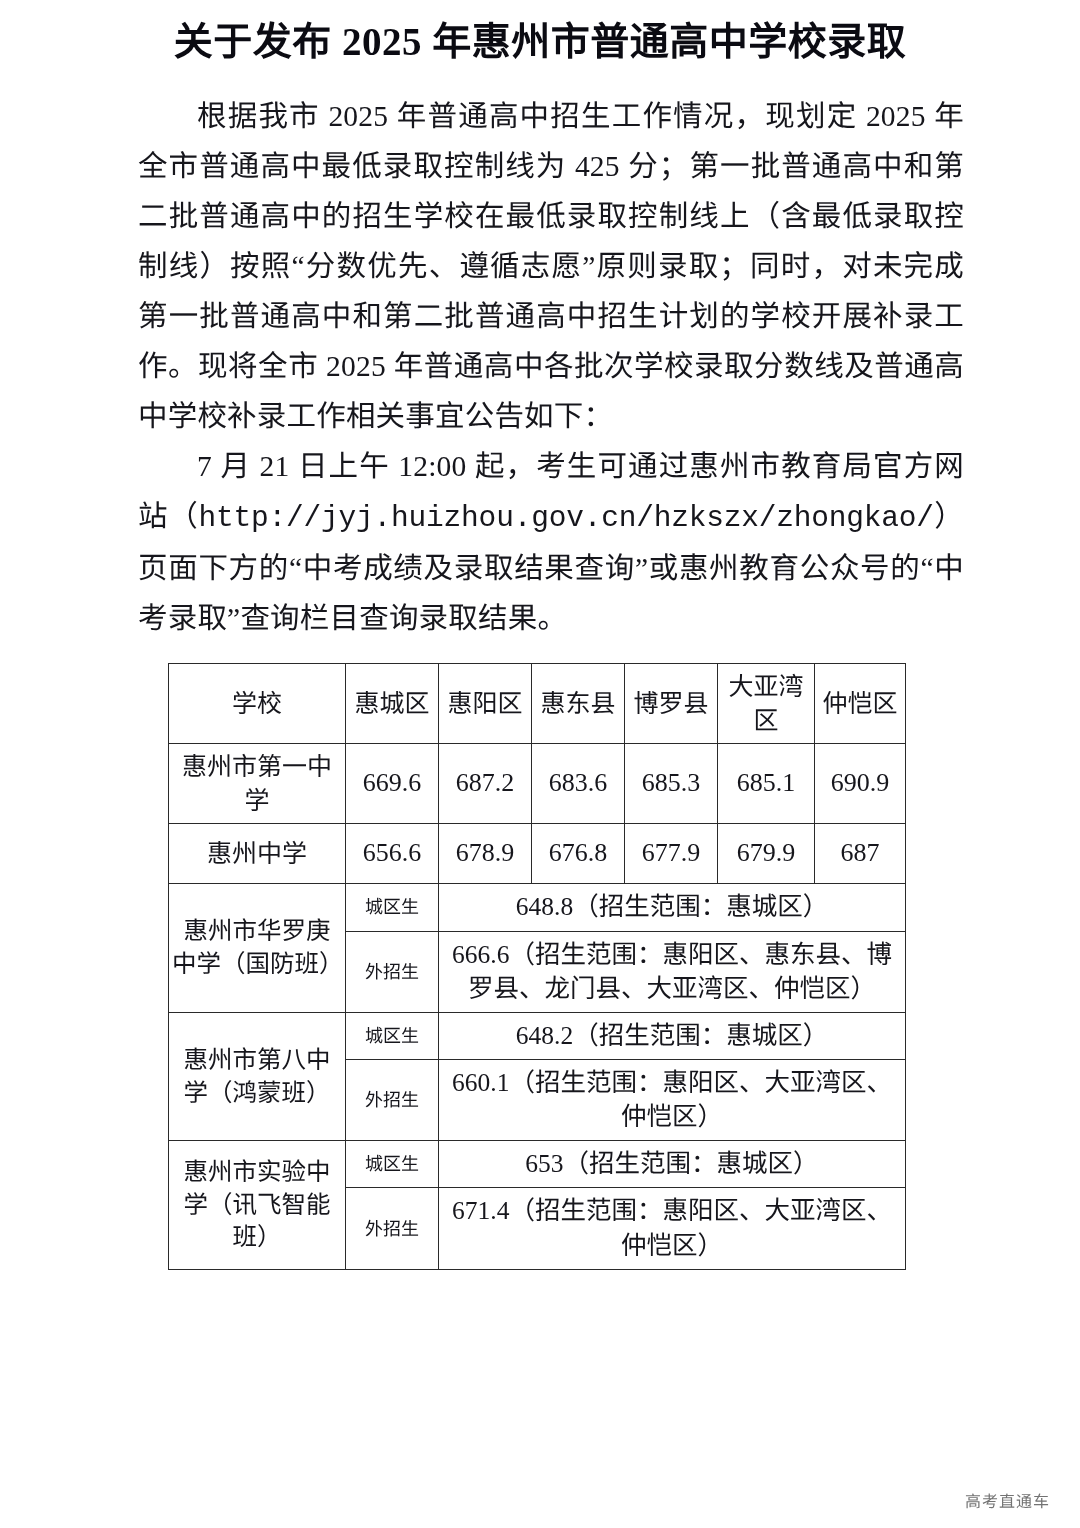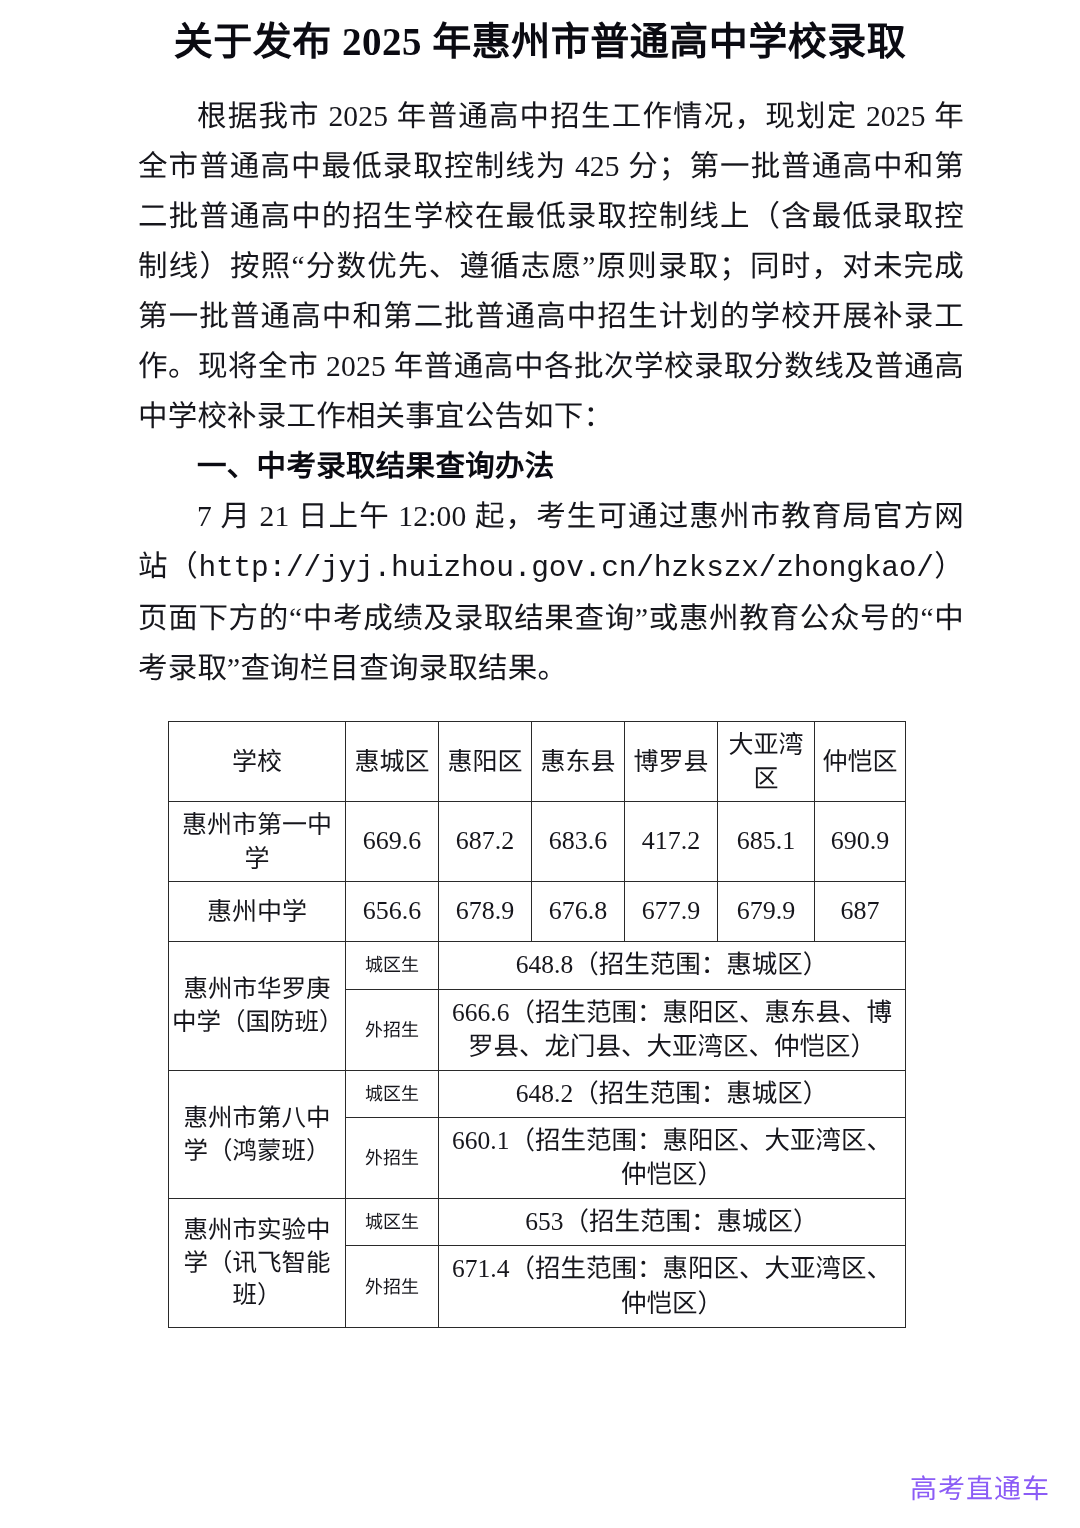--- a/index.html
+++ b/index.html
@@ -76,21 +76,21 @@
     text-indent: 2em;
     color: #16161c;
   }
   .url-text {
     font-family: Liberation Mono, monospace;
     letter-spacing: -0.2px;
   }
 
   
   .table-wrap {
-    margin: 12px 0 0 0;
+    margin: 4px 0 0 0;
     padding: 16px 175px 0 168px;
   }
   table.score-table {
     width: 737px;
     border-collapse: collapse;
     table-layout: fixed;
     font-size: 25px;
     color: #16161c;
   }
   table.score-table td,
@@ -136,42 +136,41 @@
   col.c-d2 { width: 93px; }
   col.c-d3 { width: 93px; }
   col.c-d4 { width: 93px; }
   col.c-d5 { width: 97px; }
   col.c-d6 { width: 91px; }
 
   
   .watermark {
     position: absolute;
     right: 30px;
-    bottom: 22px;
+    bottom: 16px;
     font-family: "Liberation Sans", "DejaVu Sans", sans-serif;
-    font-size: 27px;
-    color: #8b5cf6;
+    font-size: 16px;
+    color: #737373;
     letter-spacing: 1px;
     user-select: none;
   }
 </style>
 </head>
 <body>
 
 <div class="page">
 
   <h1 class="doc-title">
     <span>关于发布 2025 年惠州市普通高中学校录取</span><br>
   </h1>
 
   <div class="body-block">
 
     <p class="para first">根据我市 2025 年普通高中招生工作情况，现划定 2025 年全市普通高中最低录取控制线为 425 分；第一批普通高中和第二批普通高中的招生学校在最低录取控制线上（含最低录取控制线）按照“分数优先、遵循志愿”原则录取；同时，对未完成第一批普通高中和第二批普通高中招生计划的学校开展补录工作。现将全市 2025 年普通高中各批次学校录取分数线及普通高中学校补录工作相关事宜公告如下：</p>
 
-    <h2 class="sec-heading">一、中考录取结果查询办法</h2>
 
     <p class="para indent"><span>7 月 21 日上午 12:00 起，考生可通过惠州市教育局官方网站（</span><span class="url-text">http://jyj.huizhou.gov.cn/hzkszx/zhongkao/</span><span>）页面下方的“中考成绩及录取结果查询”或惠州教育公众号的“中考录取”查询栏目查询录取结果。</span></p>
 
 
   </div>
 
   <div class="table-wrap">
     <table class="score-table">
       <colgroup>
         <col class="c-school">
@@ -193,21 +192,21 @@
           <th>仲恺区</th>
         </tr>
       </thead>
       <tbody>
 
         <tr>
           <td class="school-name">惠州市第一中学</td>
           <td class="score-cell">669.6</td>
           <td class="score-cell">687.2</td>
           <td class="score-cell">683.6</td>
-          <td class="score-cell">417.2</td>
+          <td class="score-cell">685.3</td>
           <td class="score-cell">685.1</td>
           <td class="score-cell">690.9</td>
         </tr>
 
         <tr>
           <td class="school-name">惠州中学</td>
           <td class="score-cell">656.6</td>
           <td class="score-cell">678.9</td>
           <td class="score-cell">676.8</td>
           <td class="score-cell">677.9</td>

